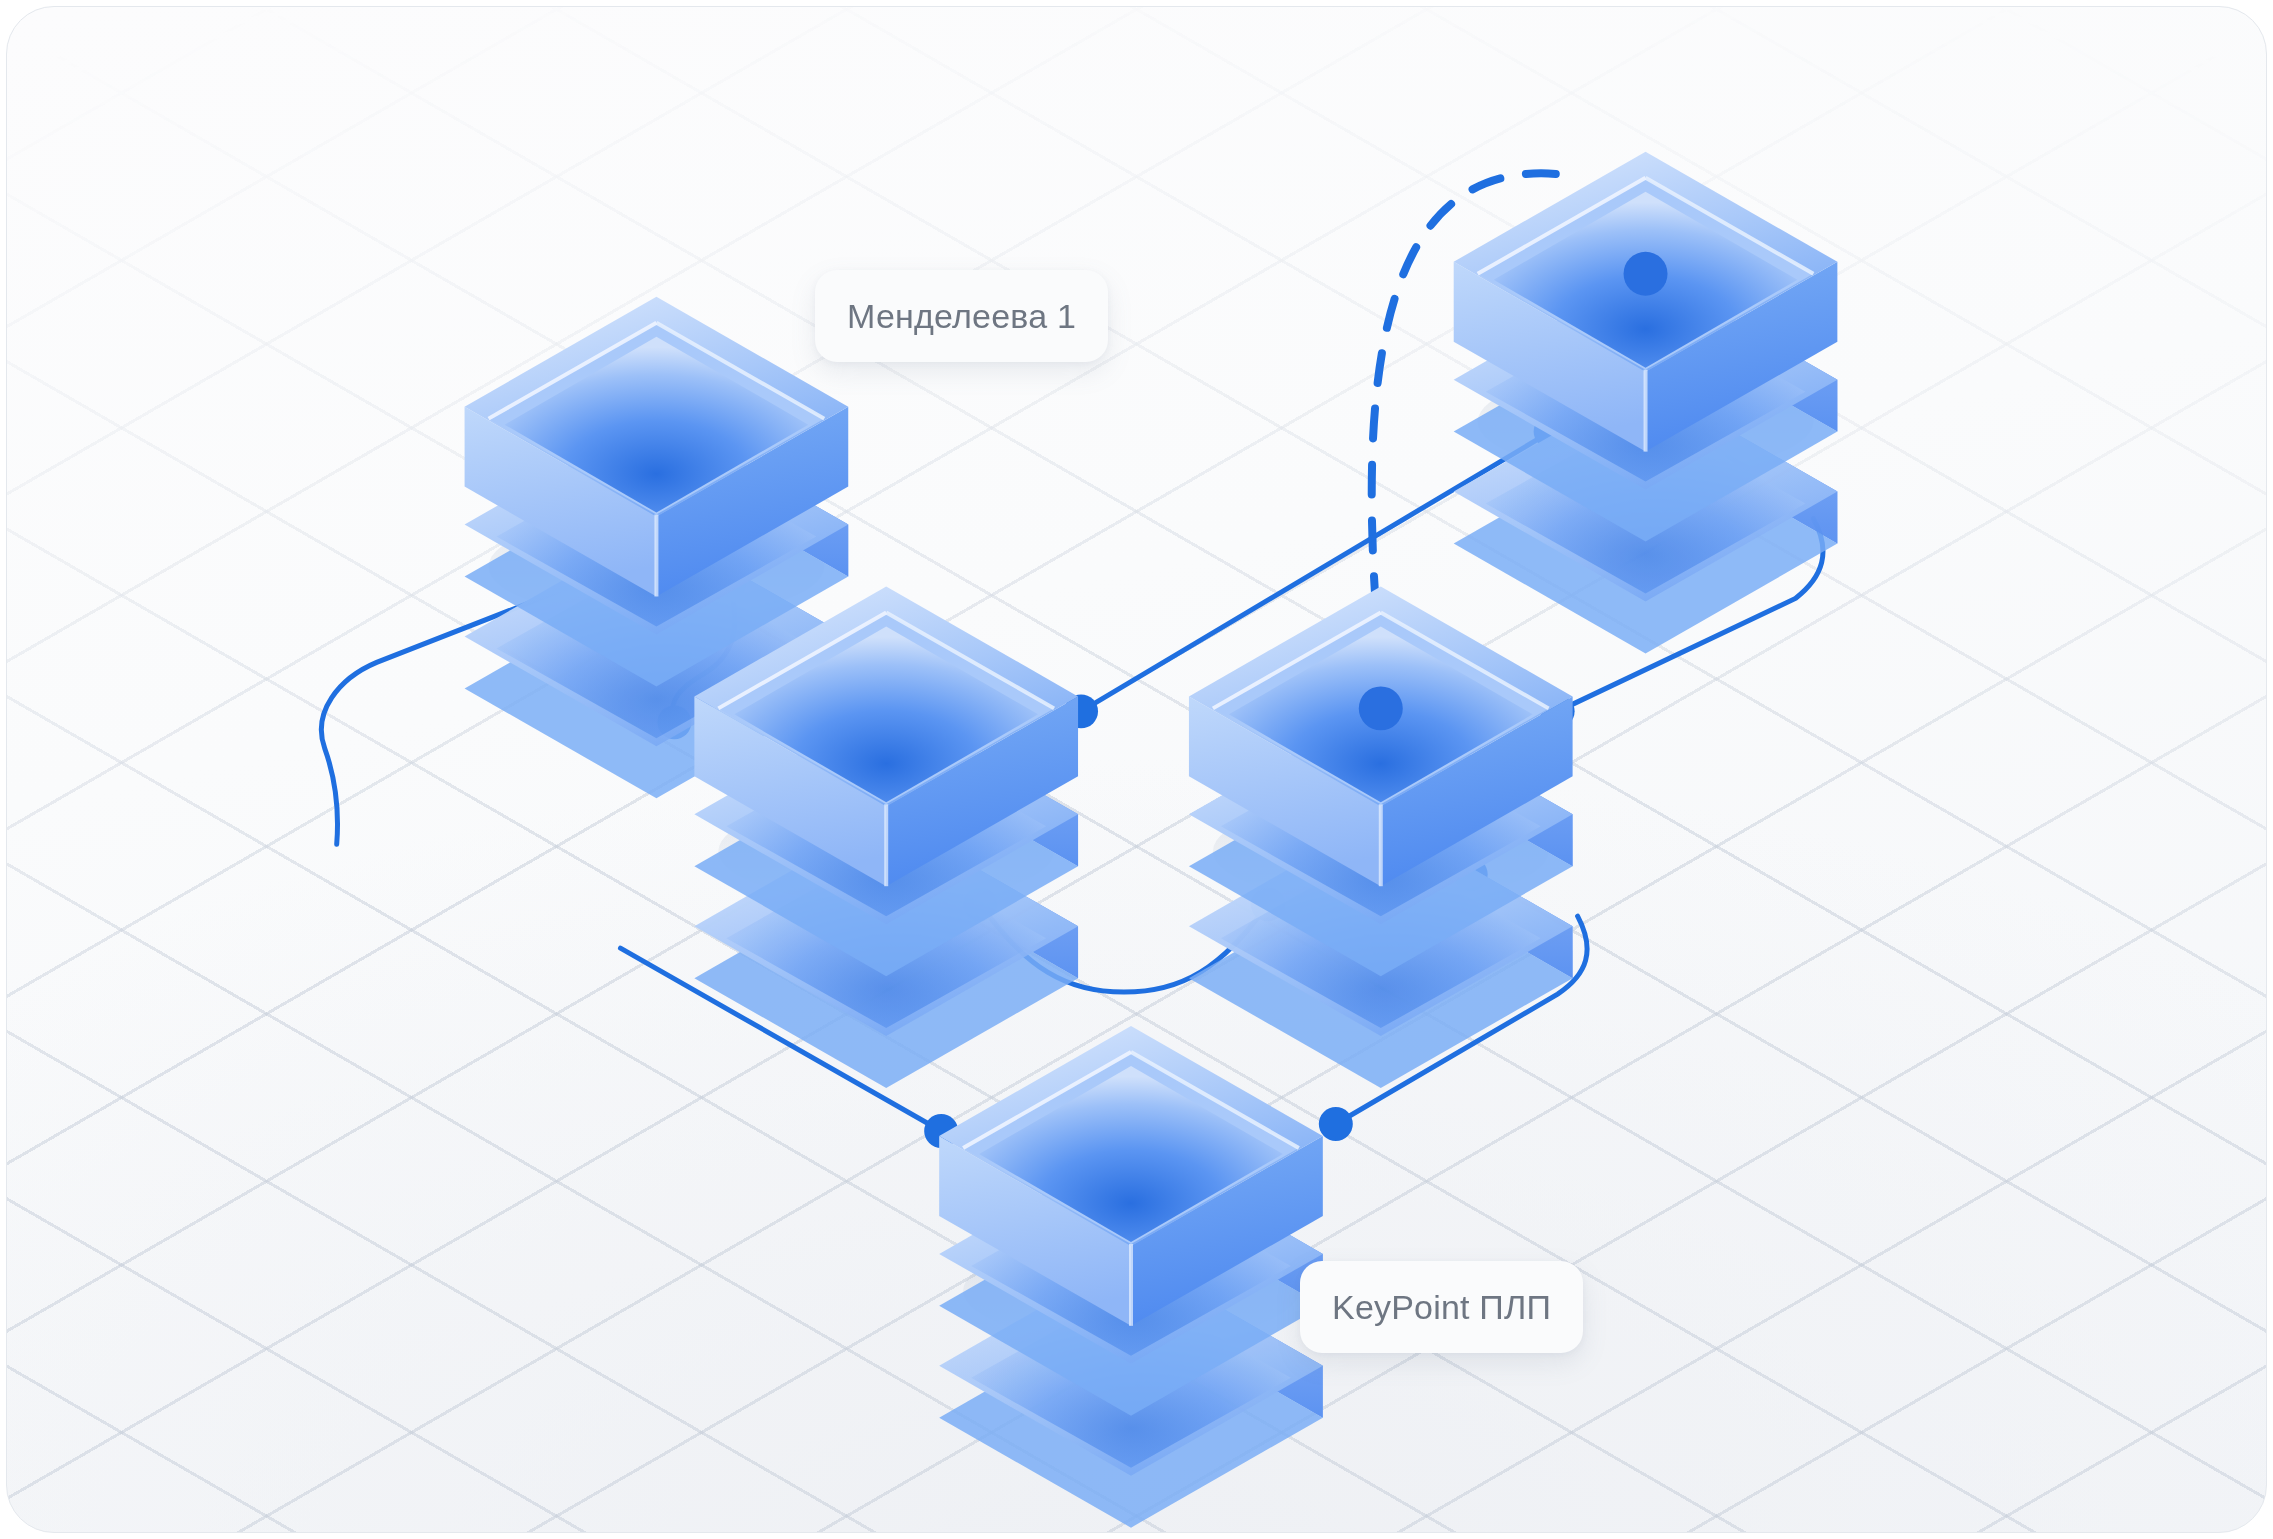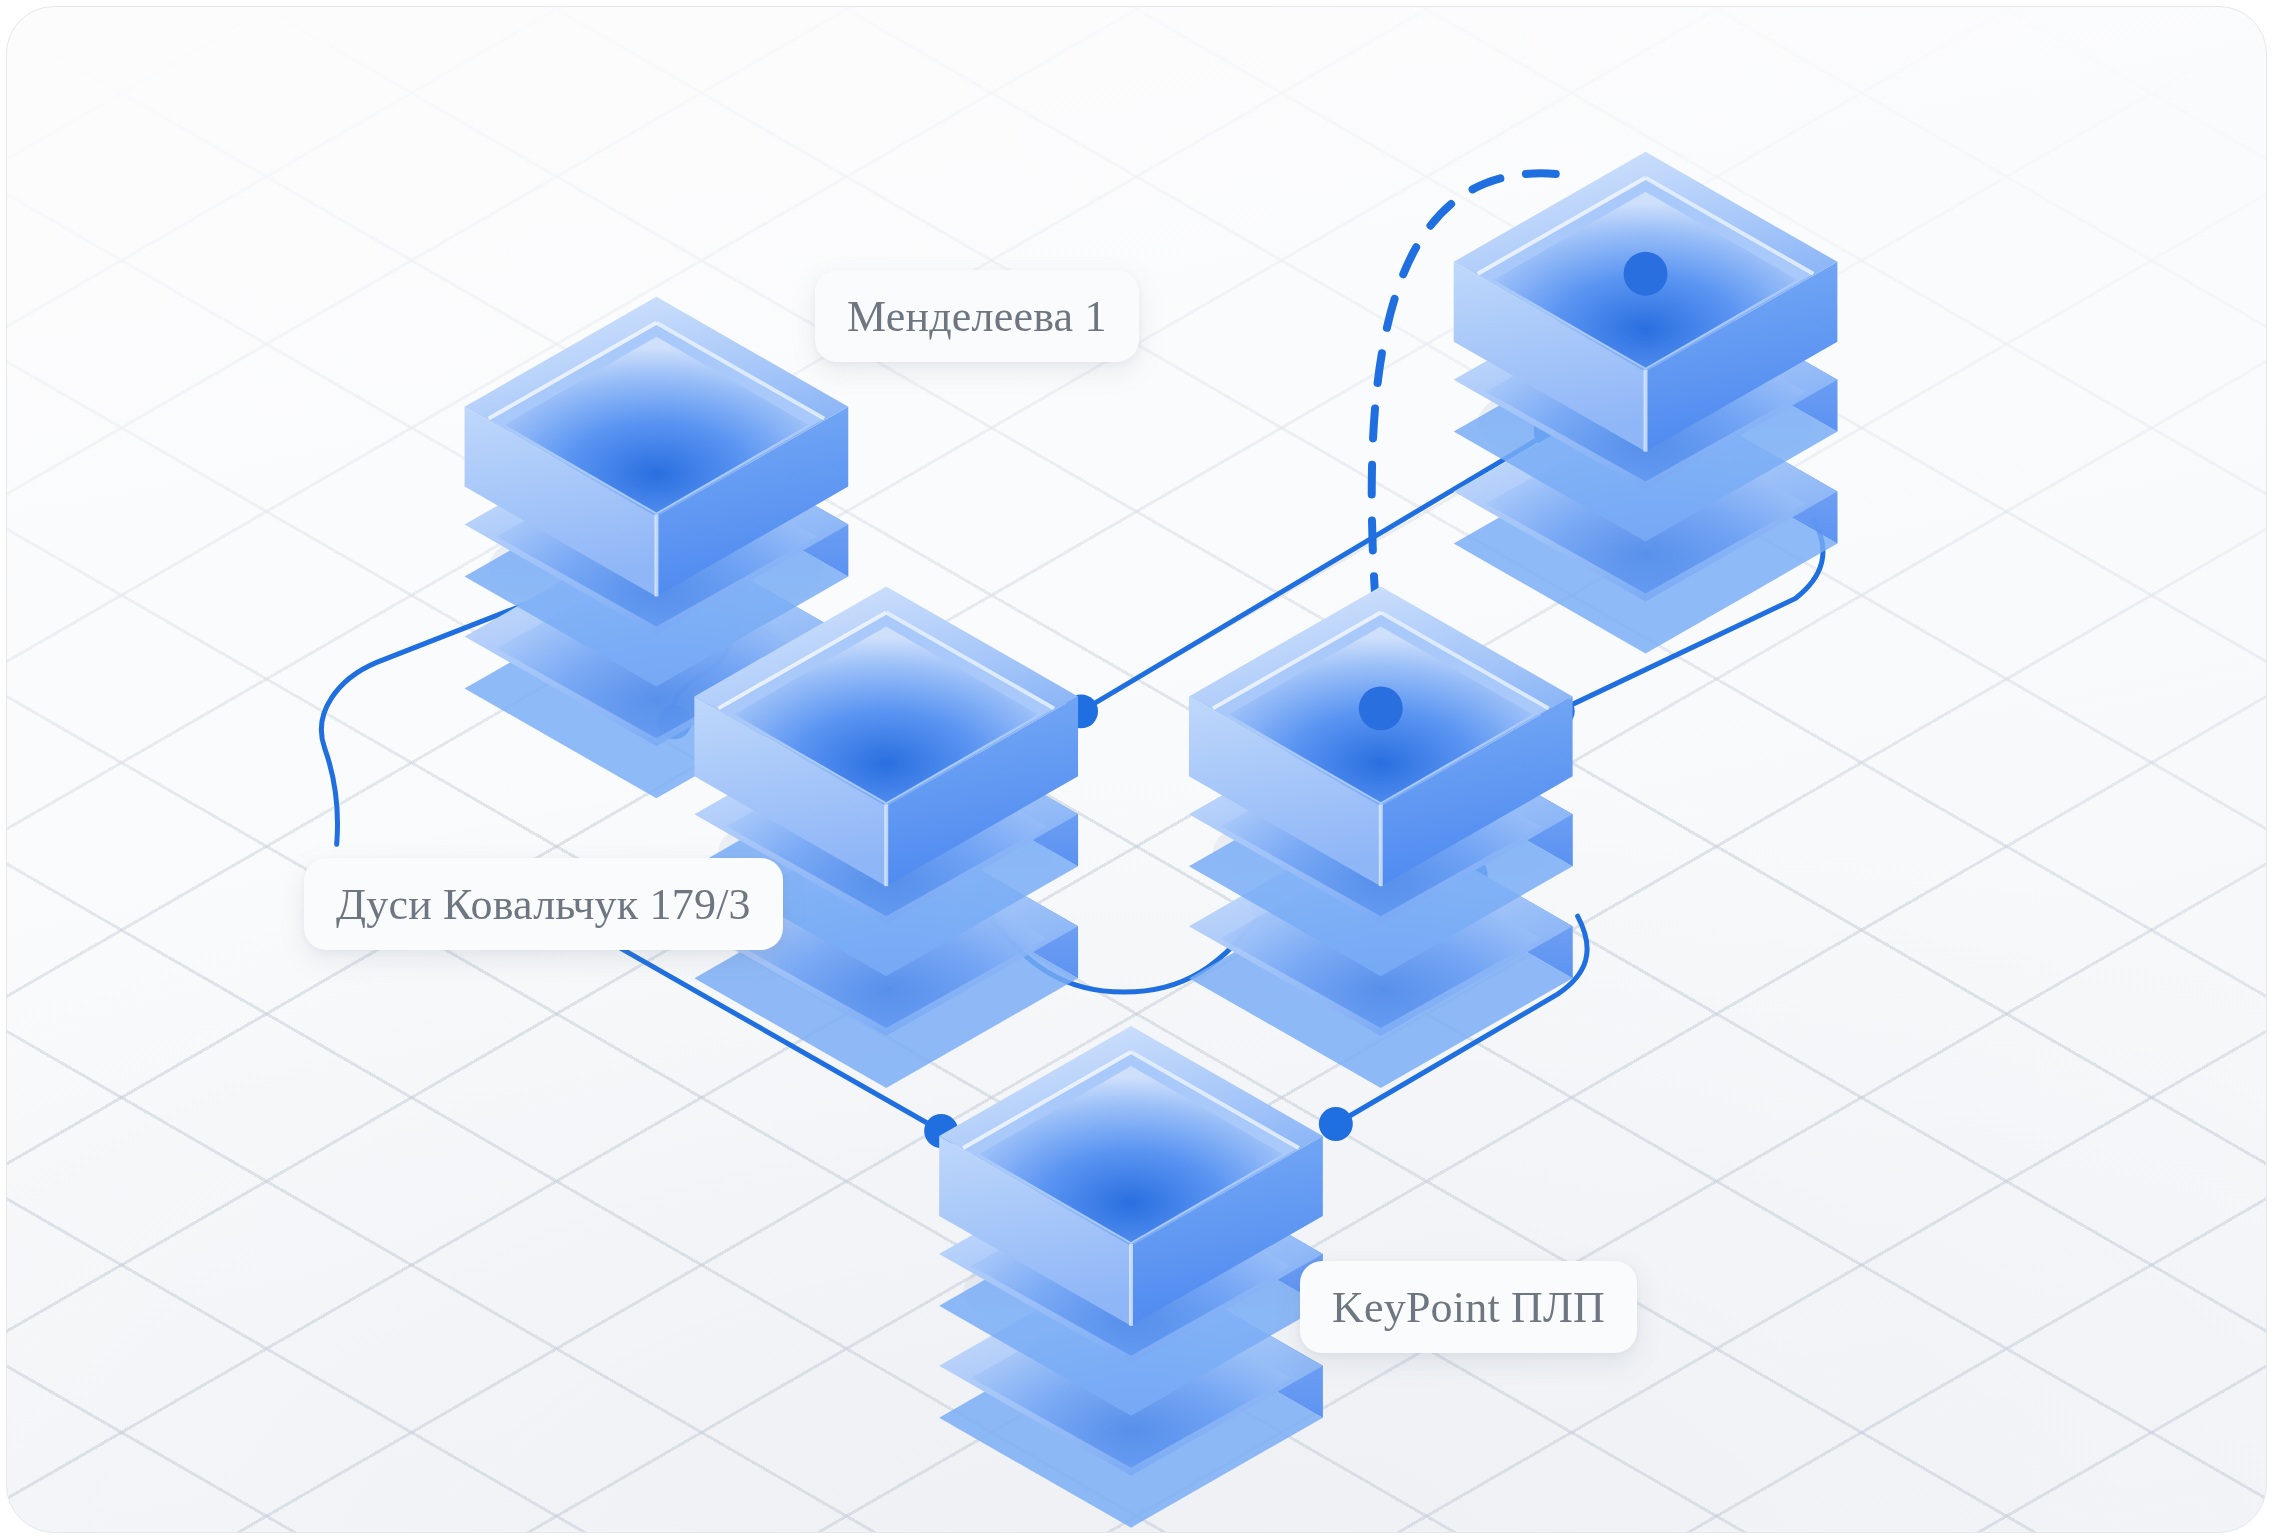--- a/index.html
+++ b/index.html
@@ -41,26 +41,25 @@
   }
   .edges { position: absolute; inset: 0; }
   .labels { position: absolute; inset: 0; }
   .pill {
     position: absolute;
     display: flex; align-items: center; justify-content: flex-end;
     background: #fafbfc;
     border-radius: 22px;
     box-shadow: 0 10px 26px rgba(110,125,150,0.13), 0 2px 6px rgba(110,125,150,0.07);
     color: #6e7682;
-    font-size: 44px;
+    font-size: 34px;
     letter-spacing: 0.2px;
     white-space: nowrap;
     padding: 0 32px;
     height: 92px;
-    font-family: Liberation Serif, serif;
   }
 </style>
 </head>
 <body>
 
 <div id="canvas">
   <div class="card">
 
     <div class="grid"></div>
 
@@ -203,22 +202,19 @@
 
       <g transform="translate(1125,1020)">
         <use href="#glassStack"></use>
       </g>
     </svg>
 
     <div class="labels">
       <div class="pill" style="left:808px; top:263px;">
         <span>Менделеева 1</span>
       </div>
-      <div class="pill" style="left:297px; top:851px;">
-        <span>Дуси Ковальчук 179/3</span>
-      </div>
       <div class="pill" style="left:1293px; top:1254px;">
         <span>KeyPoint ПЛП</span>
       </div>
     </div>
 
   </div>
 </div>
 
 </body></html>

